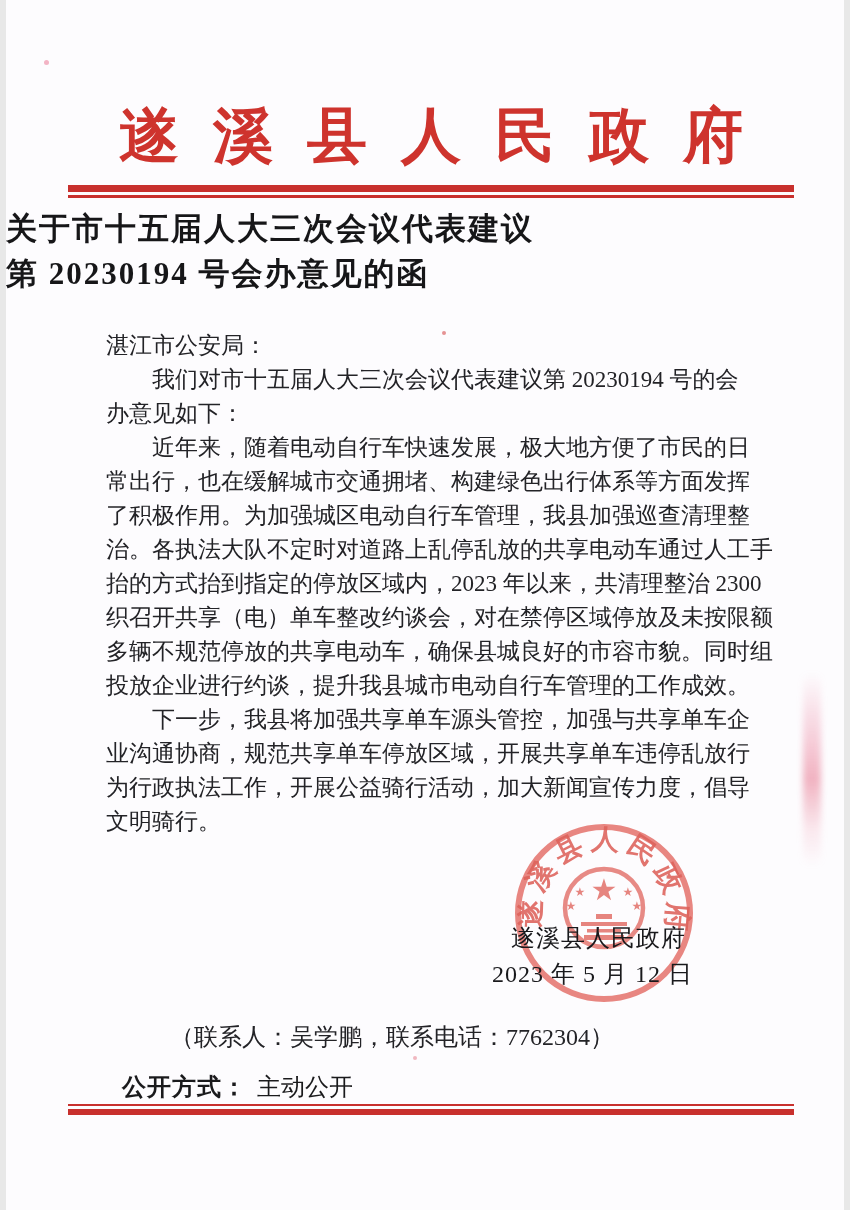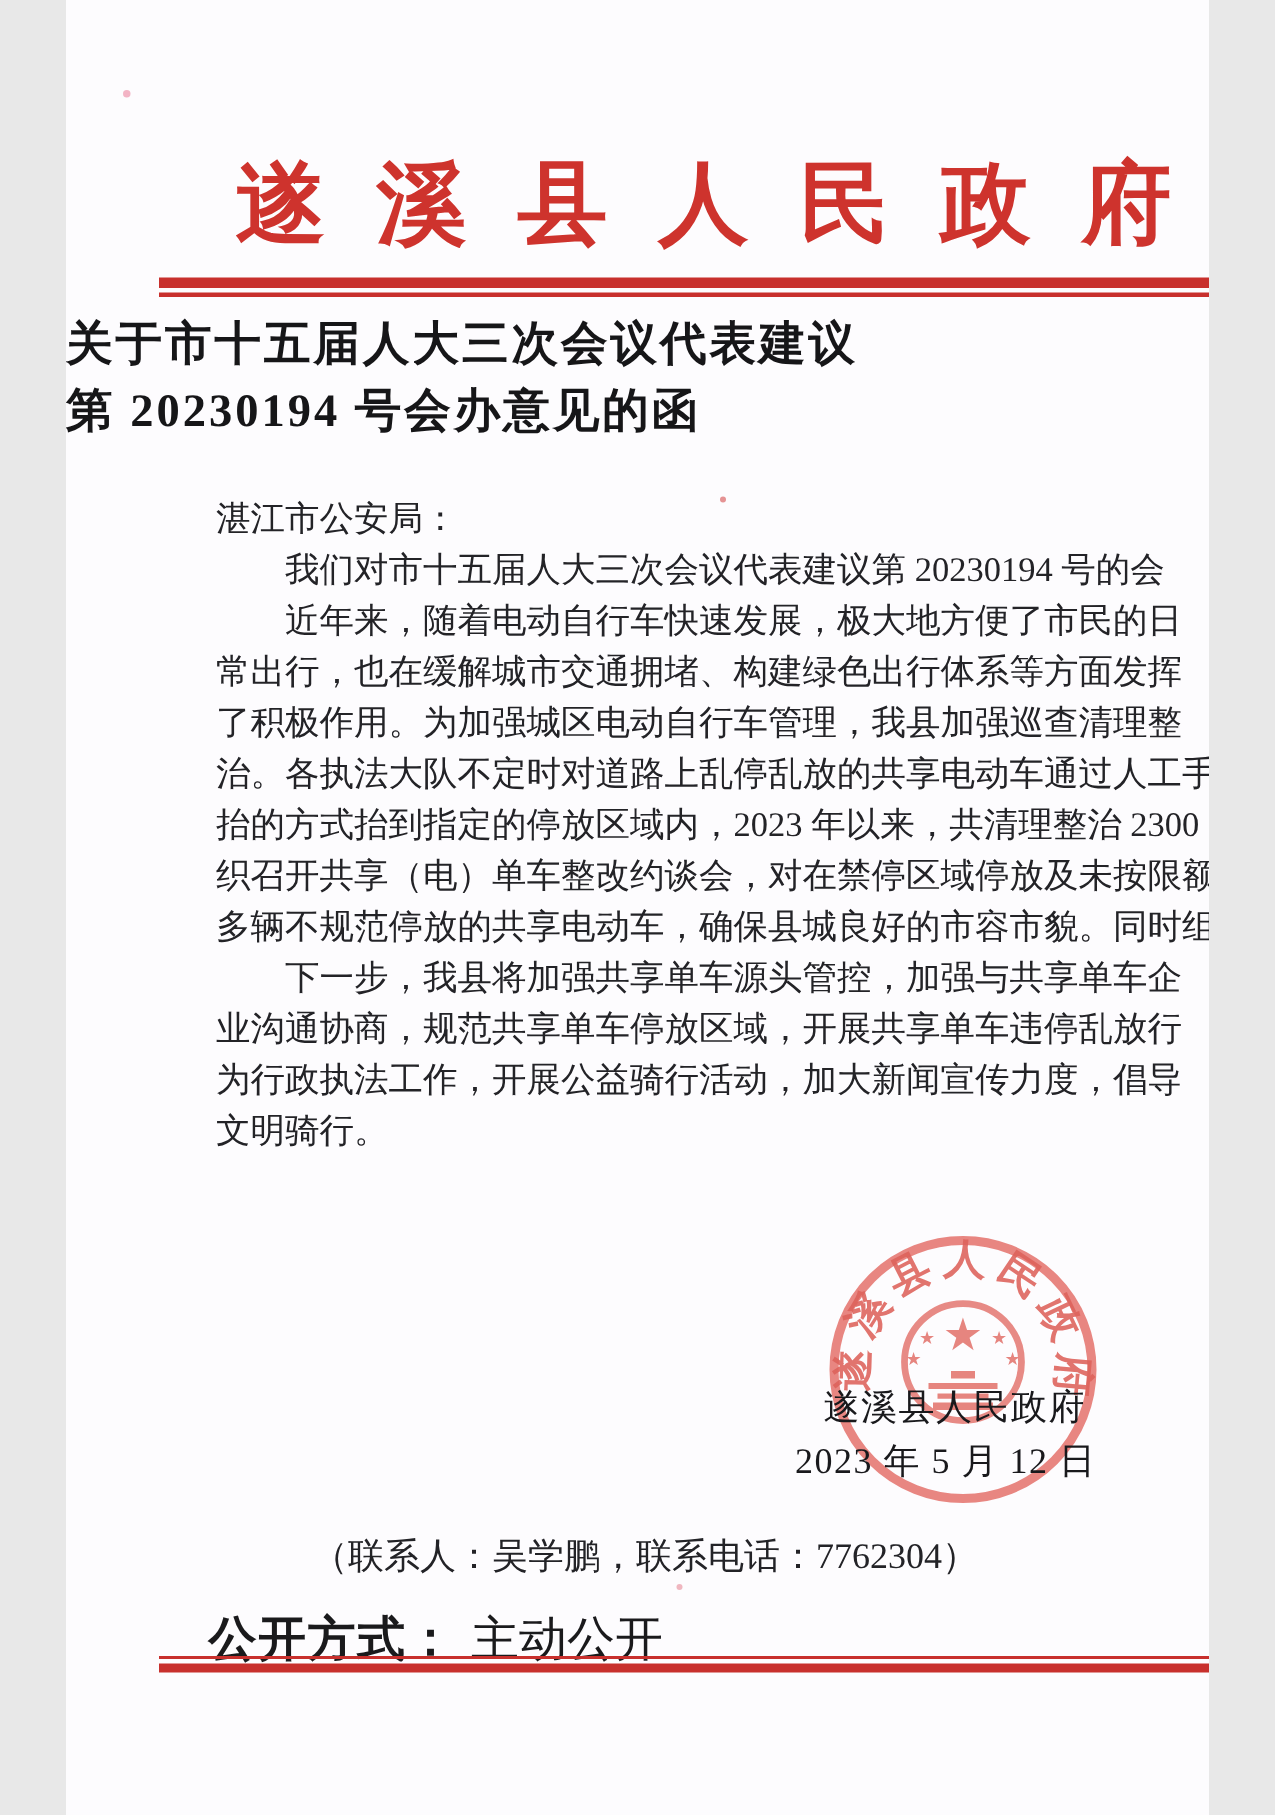--- a/index.html
+++ b/index.html
@@ -6,21 +6,21 @@
     --accent_red:#c8302d;
     --header_red:#ce332d;
     --seal_red:#e05e57;
     --seal_red_deep:#d94c44;
     --ink:#1d1d20;
   }
   *{margin:0;padding:0;box-sizing:border-box;}
   html,body{background:#e8e8e8;}
   .page{
     position:relative;
-    width:762px;height:1210px;
+    width:838px;height:1210px;
     margin:0 auto;
     background:#fdfcfe;
     overflow:hidden;
     font-family:"Liberation Serif","DejaVu Serif",serif;
     color:var(--ink);
   }
   
   .org-name{
     position:absolute;left:0;top:96px;width:850px;
     text-align:center;
@@ -64,22 +64,22 @@
   .sig-date{
     position:absolute;left:486px;top:958px;
     font-size:24px;letter-spacing:1px;white-space:nowrap;color:#19191c;
   }
   
   .contact-line{
     position:absolute;left:164px;top:1021px;
     font-size:24px;white-space:nowrap;color:#232327;
   }
   .open-mode{
-    position:absolute;left:95px;top:1071px;
-    font-size:32px;white-space:nowrap;color:#1a1a1c;
+    position:absolute;left:116px;top:1071px;
+    font-size:24px;white-space:nowrap;color:#1a1a1c;
   }
   .open-mode .label{
     font-family:"Liberation Sans","DejaVu Sans",sans-serif;
     font-weight:700;letter-spacing:1px;
   }
   .open-mode .value{margin-left:10px;}
   
   .artifact{position:absolute;pointer-events:none;}
   .streak{
     left:797px;top:672px;width:18px;height:195px;
@@ -100,27 +100,29 @@
   <div class="rule rule-top-thin"></div>
 
   <div class="doc-title">
     <div>关于市十五届人大三次会议代表建议</div>
     <div>第 20230194 号会办意见的函</div>
   </div>
 
   <div class="body-text" id="body-lines">
       <div class="body-line">湛江市公安局：</div>
       <div class="body-line indent">我们对市十五届人大三次会议代表建议第 20230194 号的会</div>
+      <div class="body-line">办意见如下：</div>
       <div class="body-line indent">近年来，随着电动自行车快速发展，极大地方便了市民的日</div>
       <div class="body-line">常出行，也在缓解城市交通拥堵、构建绿色出行体系等方面发挥</div>
       <div class="body-line">了积极作用。为加强城区电动自行车管理，我县加强巡查清理整</div>
       <div class="body-line">治。各执法大队不定时对道路上乱停乱放的共享电动车通过人工手</div>
       <div class="body-line">抬的方式抬到指定的停放区域内，2023 年以来，共清理整治 2300</div>
       <div class="body-line">织召开共享（电）单车整改约谈会，对在禁停区域停放及未按限额</div>
       <div class="body-line">多辆不规范停放的共享电动车，确保县城良好的市容市貌。同时组</div>
+      <div class="body-line">投放企业进行约谈，提升我县城市电动自行车管理的工作成效。</div>
       <div class="body-line indent">下一步，我县将加强共享单车源头管控，加强与共享单车企</div>
       <div class="body-line">业沟通协商，规范共享单车停放区域，开展共享单车违停乱放行</div>
       <div class="body-line">为行政执法工作，开展公益骑行活动，加大新闻宣传力度，倡导</div>
       <div class="body-line">文明骑行。</div>
     </div>
 
   <svg class="seal" viewBox="0 0 190 190" xmlns="http://www.w3.org/2000/svg">
     <circle cx="95" cy="95" r="86" fill="none" stroke="#e05e57" stroke-width="6" opacity="0.85"></circle>
     <path id="sealTextArc" d="M 33.2 111.6 A 64 64 0 1 1 156.8 111.6" fill="none"></path>
     <text font-family="Liberation Serif, DejaVu Serif, serif" font-size="28" font-weight="700" fill="#d94c44" opacity="0.88" letter-spacing="6">

